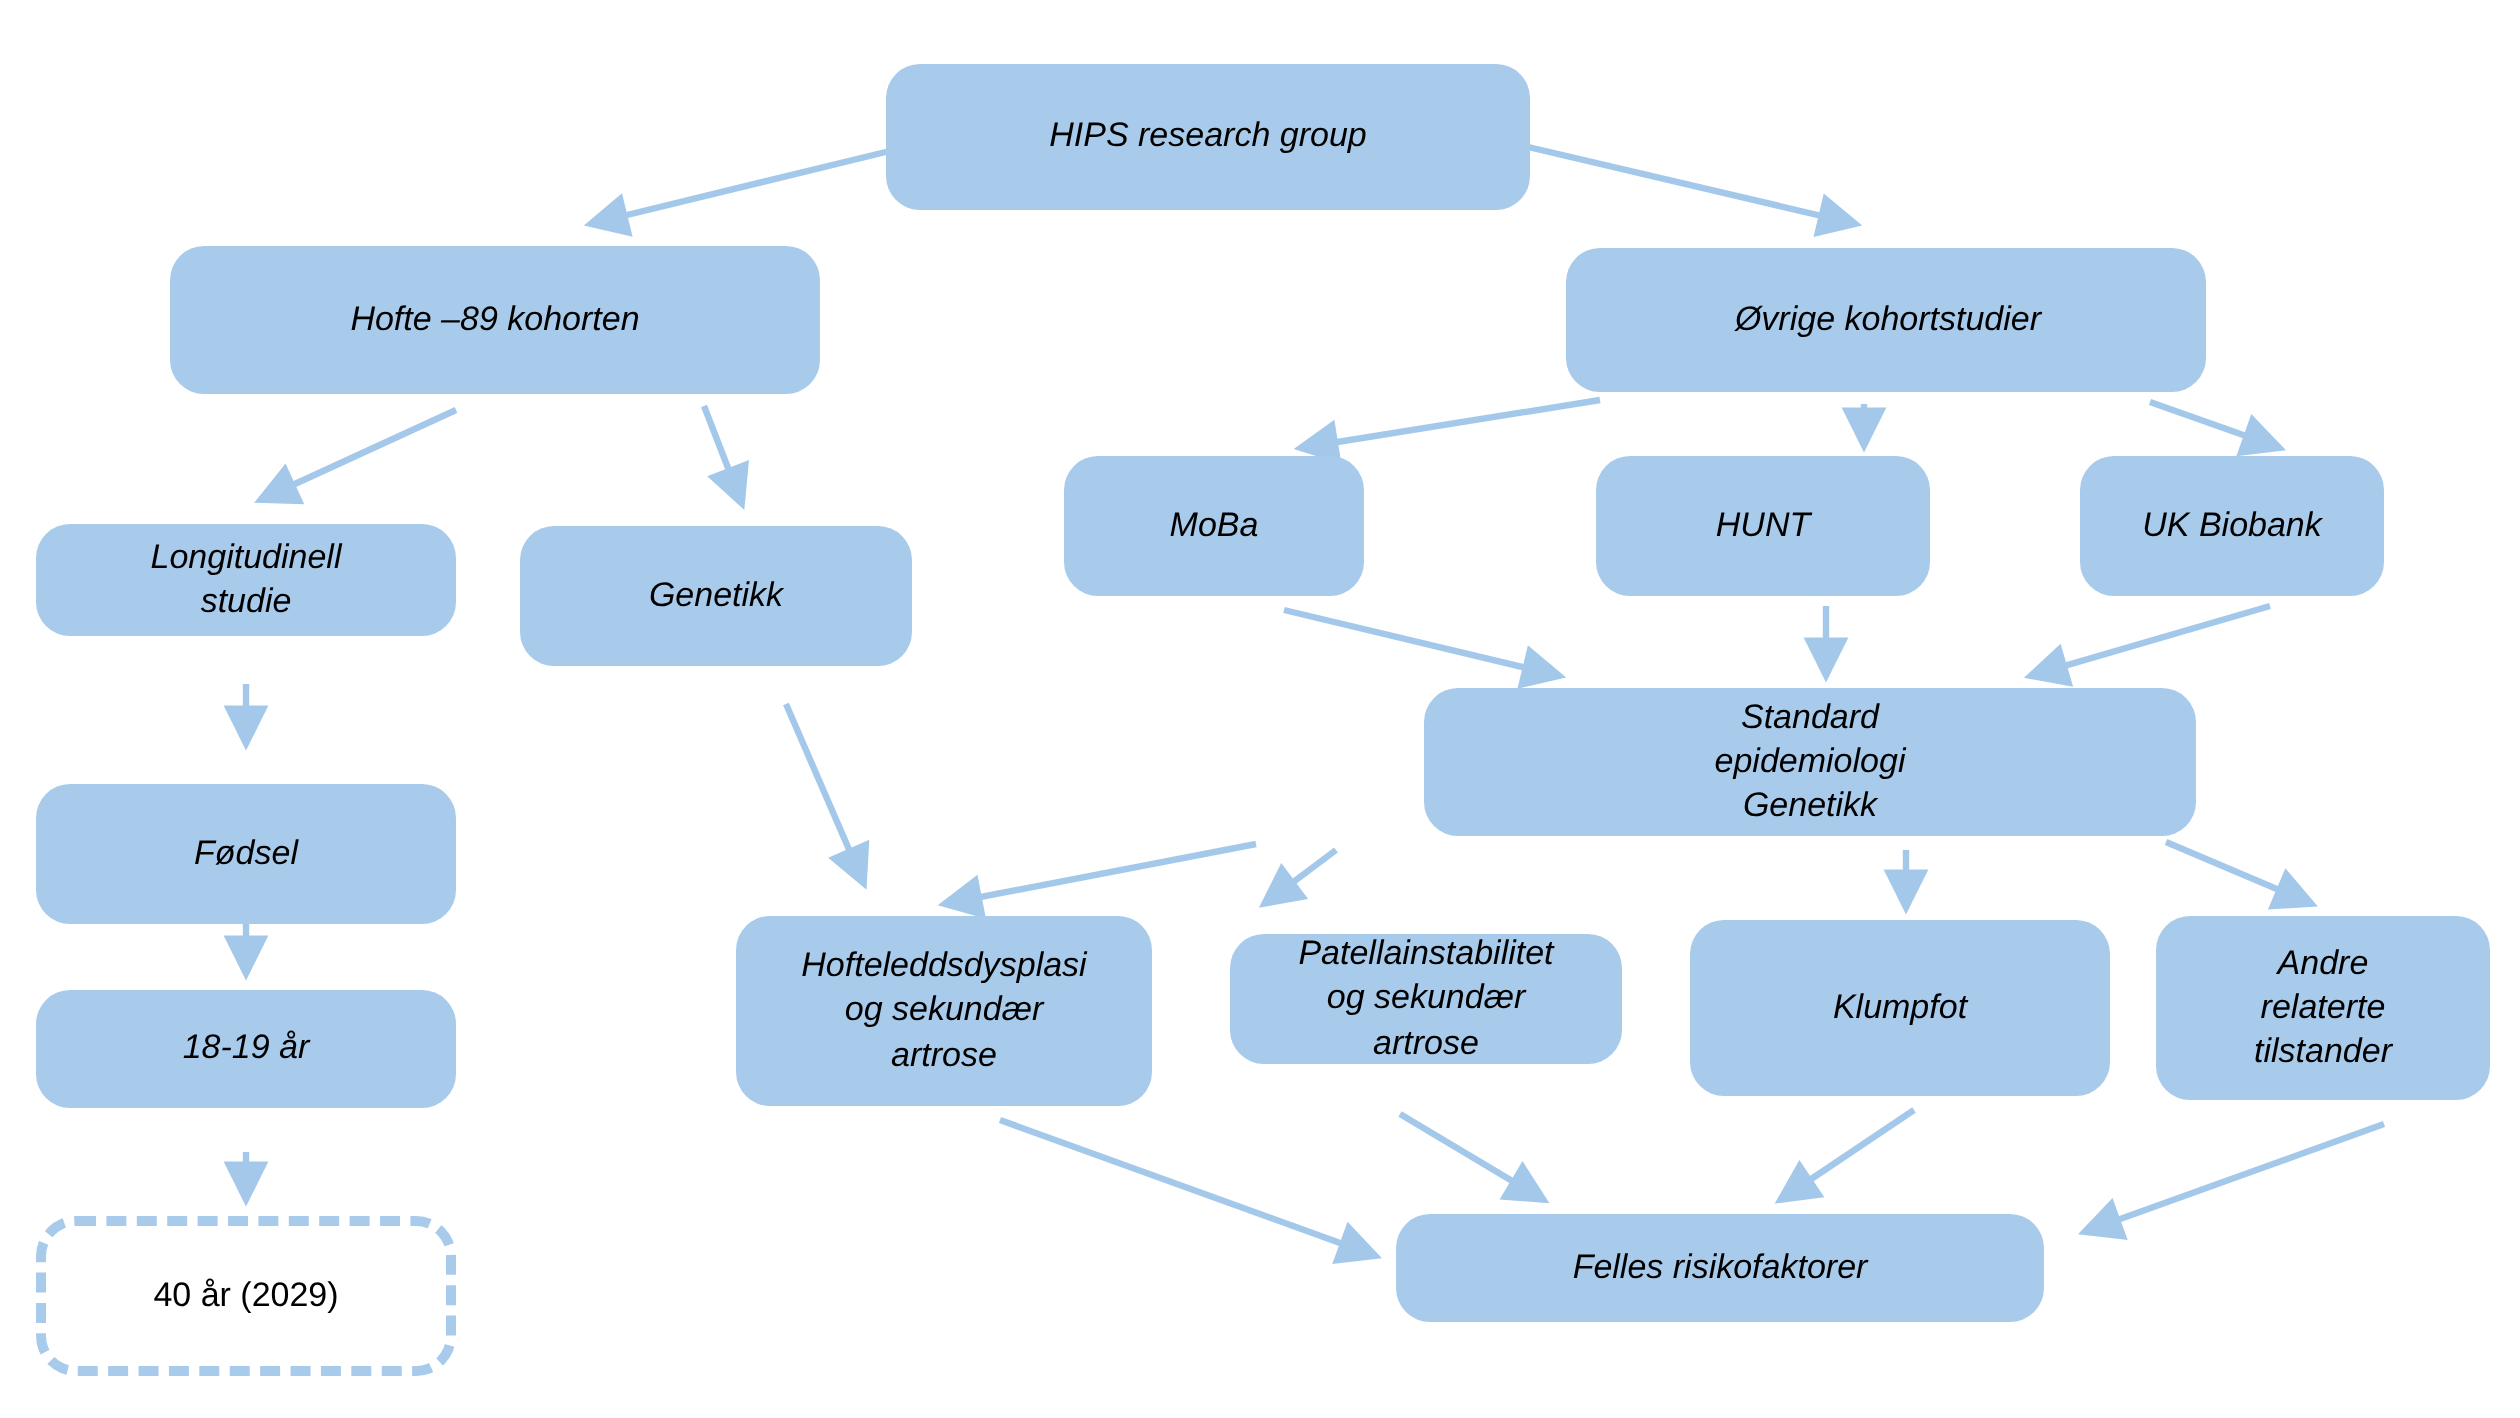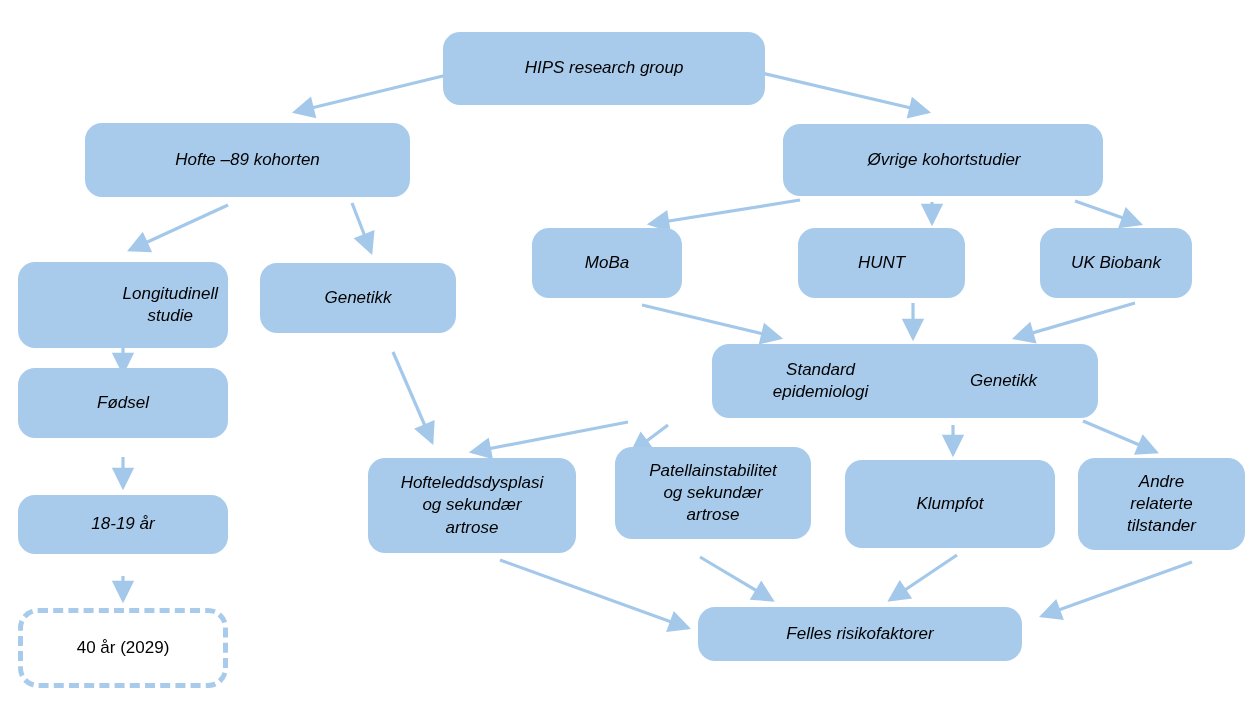--- a/index.html
+++ b/index.html
@@ -43,20 +43,21 @@
   .node.dashed {
     background: #ffffff;
     border: 5px dashed var(--box-fill, #a8cbeb);
     border-radius: 20px;
   }
   .node .dual {
     display: flex;
     width: 100%;
     align-items: center;
     justify-content: space-around;
+    flex-direction: column;
   }
   .node .dual span {
     white-space: pre-line;
   }
 </style>
 </head>
 <body>
 
 <div id="canvas" style="--box-fill: #a8cbeb; background: rgb(255, 255, 255);">
   <svg id="arrow-layer" viewBox="0 0 1260 709" xmlns="http://www.w3.org/2000/svg">
@@ -87,35 +88,35 @@
         <line x1="500" y1="560" x2="688" y2="628" stroke="#a4c8ea" stroke-width="3.2" marker-end="url(#arrowhead)"></line>
         <line x1="700" y1="557" x2="772" y2="600" stroke="#a4c8ea" stroke-width="3.2" marker-end="url(#arrowhead)"></line>
         <line x1="957" y1="555" x2="890" y2="600" stroke="#a4c8ea" stroke-width="3.2" marker-end="url(#arrowhead)"></line>
         <line x1="1192" y1="562" x2="1042" y2="616" stroke="#a4c8ea" stroke-width="3.2" marker-end="url(#arrowhead)"></line>
       </g>
   </svg>
   <div id="node-layer">
       <div class="node filled" style="left: 443px; top: 32px; width: 322px; height: 73px;"><span>HIPS research group</span></div>
       <div class="node filled" style="left: 85px; top: 123px; width: 325px; height: 74px;"><span>Hofte –89 kohorten</span></div>
       <div class="node filled" style="left: 783px; top: 124px; width: 320px; height: 72px; padding-left: 12px;"><span>Øvrige kohortstudier</span></div>
-      <div class="node filled" style="left: 18px; top: 262px; width: 210px; height: 86px; justify-content: flex-end;"><span>Longitudinell
+      <div class="node filled" style="left: 18px; top: 262px; width: 210px; height: 56px;"><span>Longitudinell
 studie</span></div>
       <div class="node filled" style="left: 260px; top: 263px; width: 196px; height: 70px;"><span>Genetikk</span></div>
-      <div class="node filled" style="left: 18px; top: 368px; width: 210px; height: 70px; justify-content: center;"><span>Fødsel</span></div>
+      <div class="node filled" style="left: 18px; top: 392px; width: 210px; height: 70px; justify-content: center;"><span>Fødsel</span></div>
       <div class="node filled" style="left: 18px; top: 495px; width: 210px; height: 59px;"><span>18-19 år</span></div>
       <div class="node dashed" style="left: 18px; top: 608px; width: 210px; height: 80px;"><span>40 år (2029)</span></div>
       <div class="node filled" style="left: 532px; top: 228px; width: 150px; height: 70px;"><span>MoBa</span></div>
       <div class="node filled" style="left: 798px; top: 228px; width: 167px; height: 70px;"><span>HUNT</span></div>
       <div class="node filled" style="left: 1040px; top: 228px; width: 152px; height: 70px;"><span>UK Biobank</span></div>
       <div class="node filled" style="left: 712px; top: 344px; width: 386px; height: 74px;"><div class="dual"><span>Standard
 epidemiologi</span><span>Genetikk</span></div></div>
       <div class="node filled" style="left: 368px; top: 458px; width: 208px; height: 95px;"><span>Hofteleddsdysplasi
 og sekundær
 artrose</span></div>
-      <div class="node filled" style="left: 615px; top: 447px; width: 196px; height: 92px;"><span>Patellainstabilitet
+      <div class="node filled" style="left: 615px; top: 467px; width: 196px; height: 65px;"><span>Patellainstabilitet
 og sekundær
 artrose</span></div>
       <div class="node filled" style="left: 845px; top: 460px; width: 210px; height: 88px;"><span>Klumpfot</span></div>
       <div class="node filled" style="left: 1078px; top: 458px; width: 167px; height: 92px;"><span>Andre
 relaterte
 tilstander</span></div>
       <div class="node filled" style="left: 698px; top: 607px; width: 324px; height: 54px;"><span>Felles risikofaktorer</span></div>
     </div>
 </div>
 

